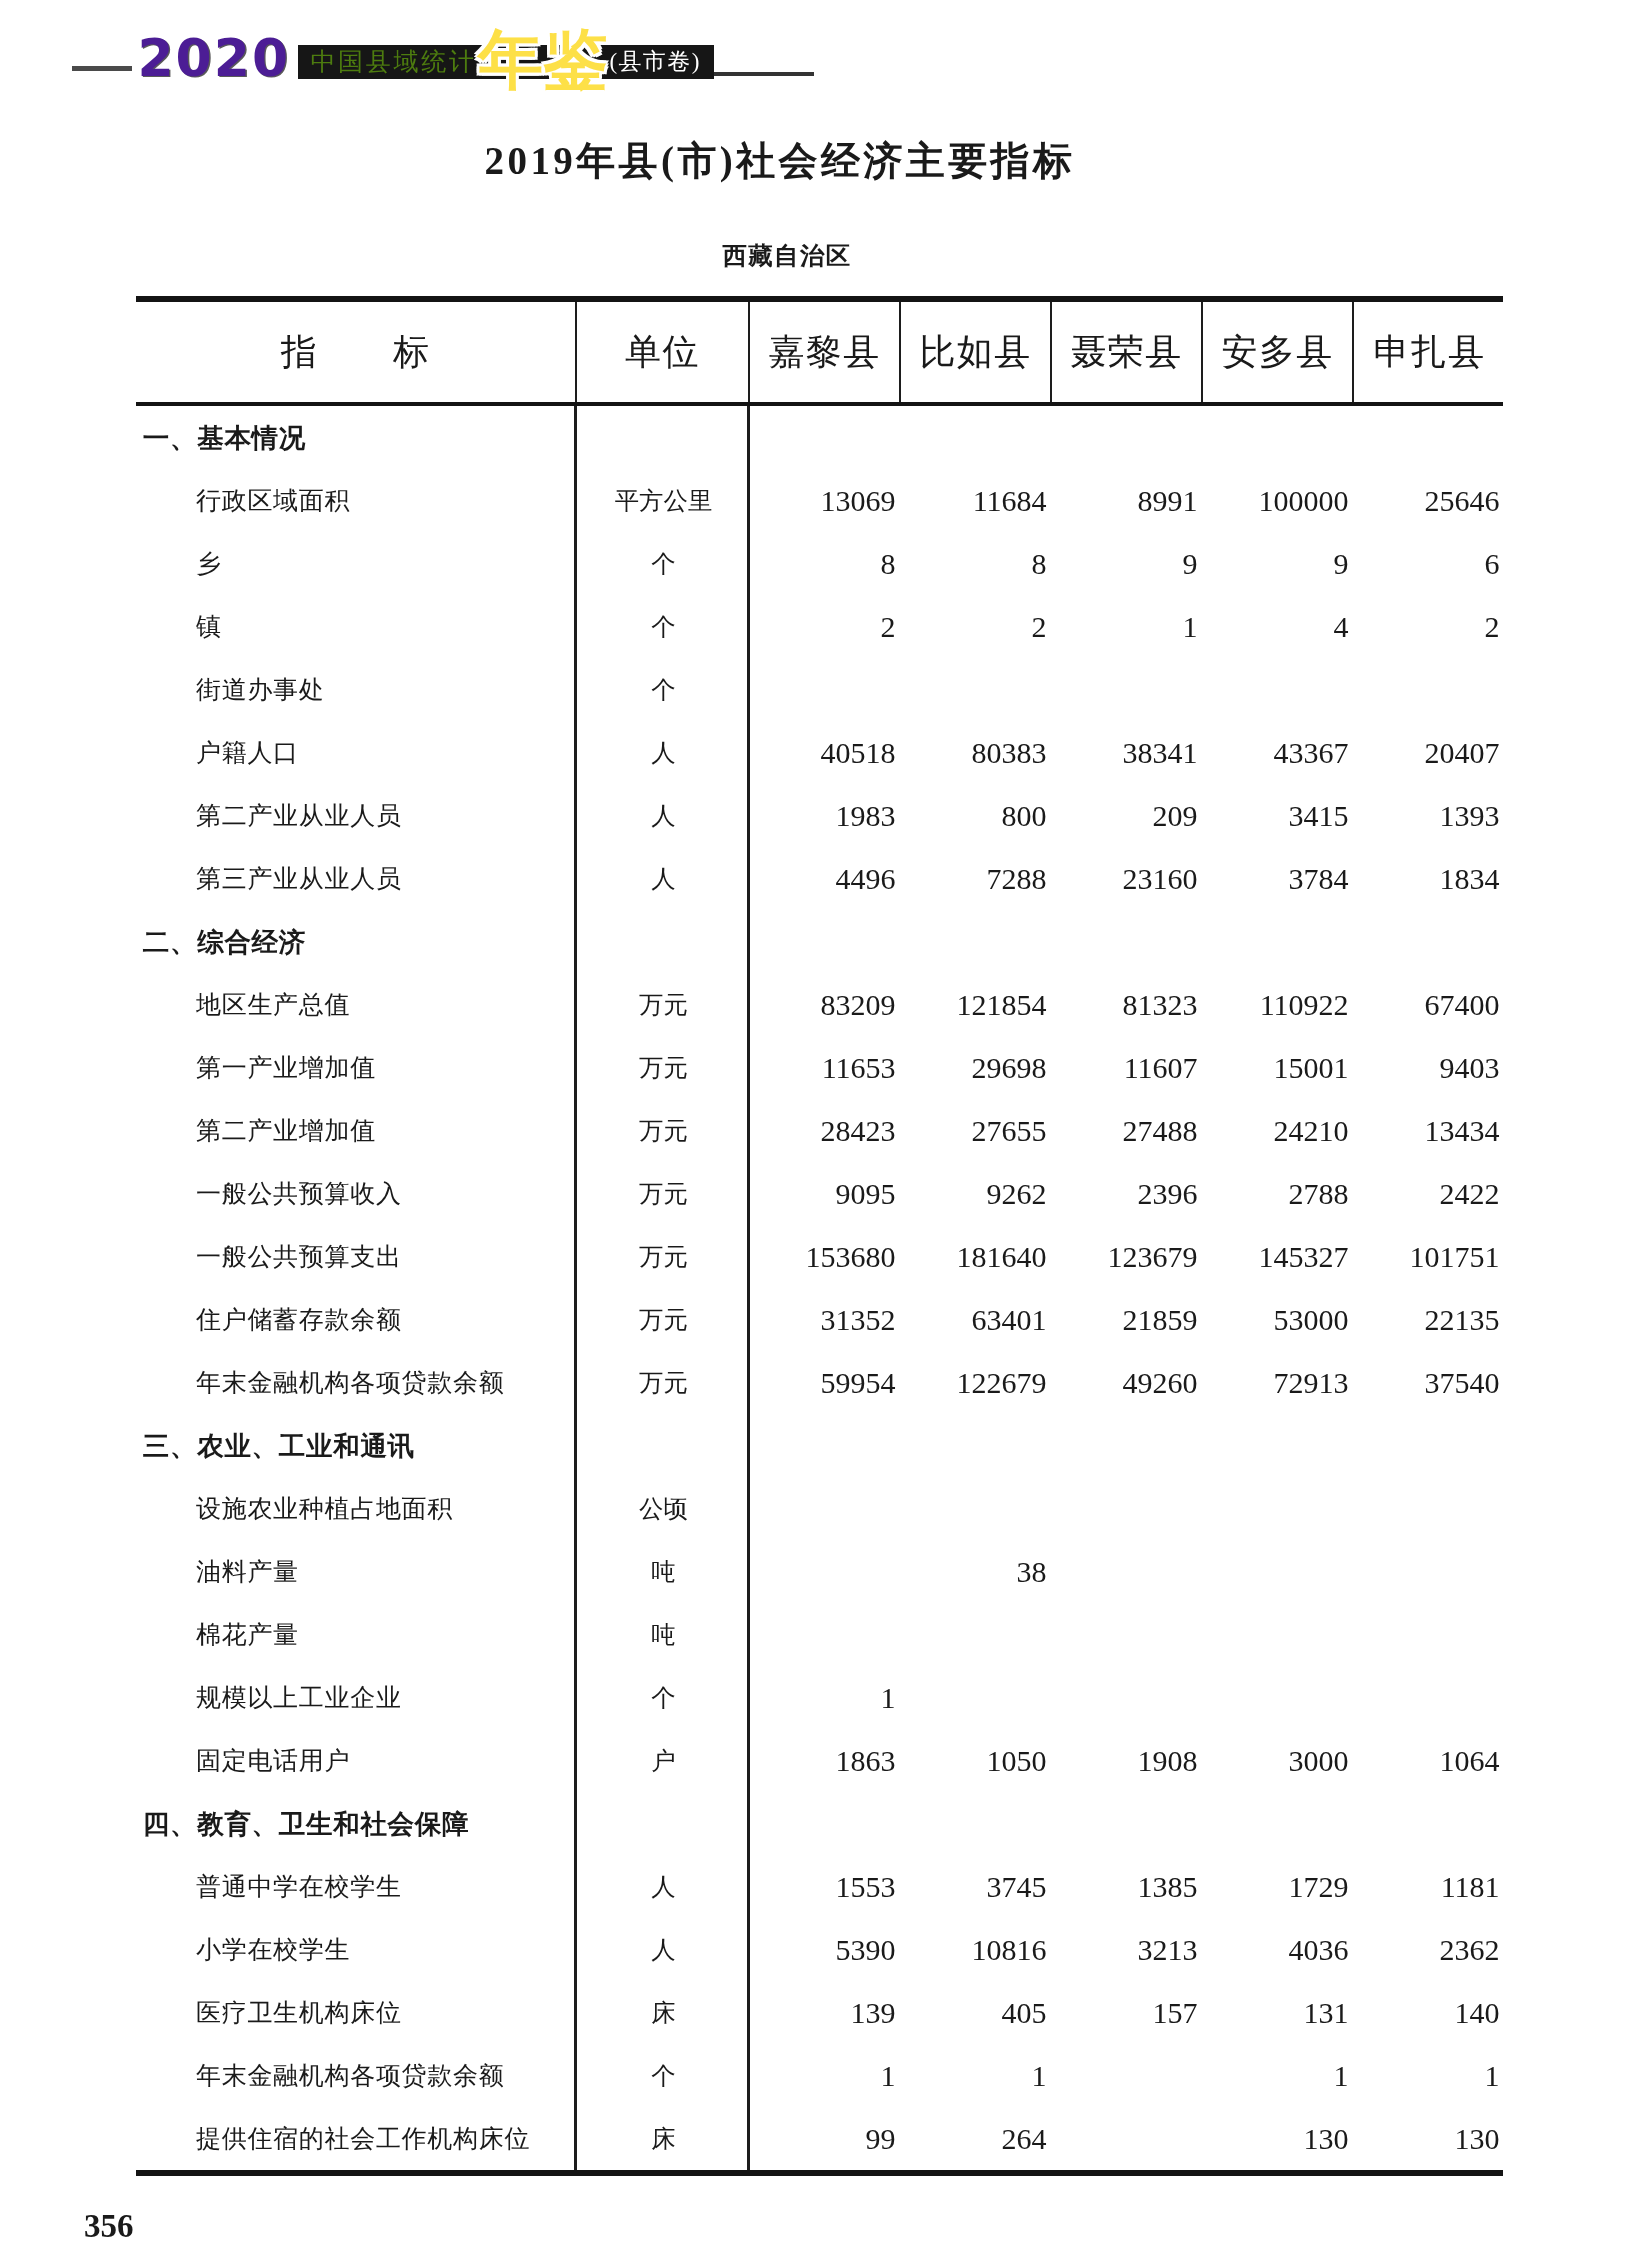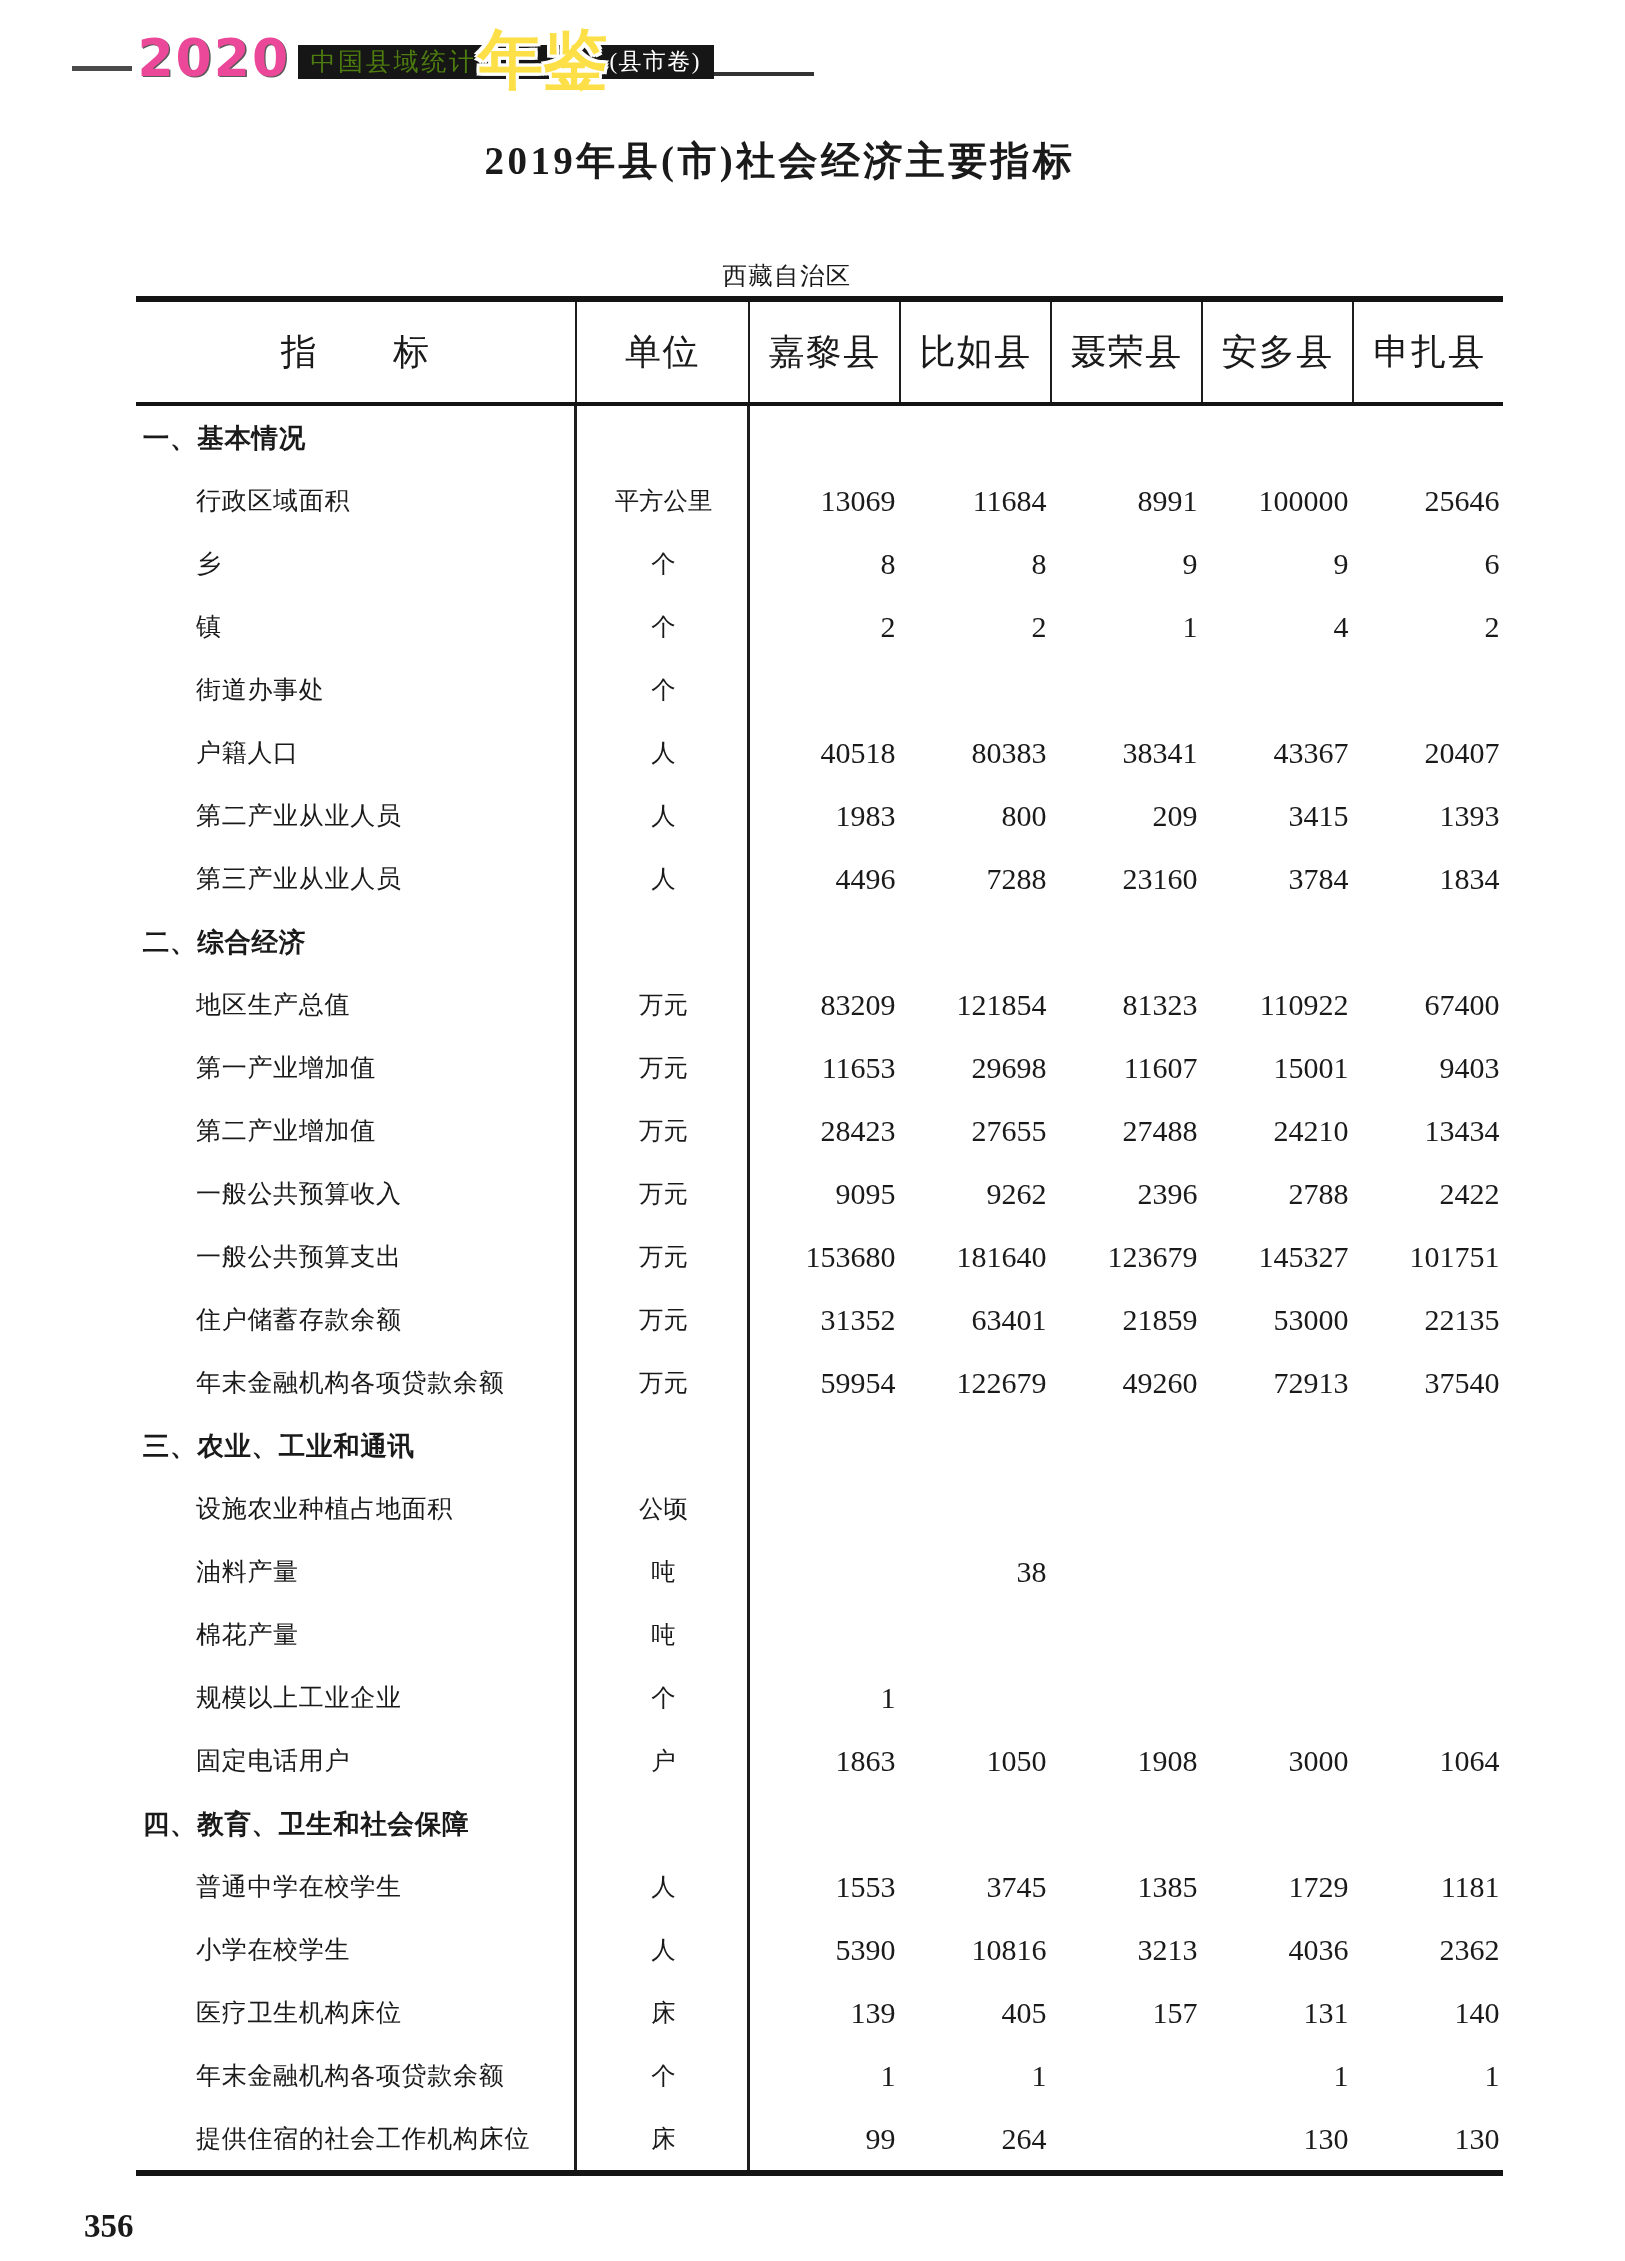--- a/index.html
+++ b/index.html
@@ -6,41 +6,41 @@
   body{
     width:1626px;height:2261px;position:relative;background:#ffffff;
     font-family:"Liberation Serif","DejaVu Serif",serif;color:#1a1a1a;
     overflow:hidden;
   }
   
   .logo{position:absolute;left:72px;top:27px;display:flex;align-items:flex-start;}
   .logo-line-left{width:60px;height:4.7px;background:#4a4a4a;margin-top:39px;}
   .logo-year{
     font-family:"DejaVu Sans","Liberation Sans",sans-serif;font-weight:900;
-    font-size:52px;line-height:52px;color:#ec4899;letter-spacing:2px;
+    font-size:52px;line-height:52px;color:#4c1d95;letter-spacing:2px;
     margin:5.4px 8.1px 0 5.4px;text-shadow:1.4px 1.4px 0 #5a5a5a;
   }
   .logo-bar{display:flex;align-items:center;background:#161616;height:34px;margin-top:17.6px;padding:0 13.6px 0 12.2px;}
   .logo-series{color:#4d7c0f;font-size:25px;letter-spacing:2.7px;white-space:nowrap;}
   .logo-emblem{
     font-size:65px;line-height:61px;font-weight:900;color:#fde047;white-space:nowrap;
     position:relative;top:-1.4px;margin:0 1.4px;
     text-shadow:-2.7px -2.7px 0 #fff,2.7px -2.7px 0 #fff,-2.7px 2.7px 0 #fff,2.7px 2.7px 0 #fff,
                  0 -2.7px 0 #fff,0 2.7px 0 #fff,-2.7px 0 0 #fff,2.7px 0 0 #fff;
   }
   .logo-volume{color:#ffffff;font-size:23px;letter-spacing:1.4px;white-space:nowrap;}
   .logo-line-right{width:100px;height:4.1px;background:#333333;margin-top:45px;}
   
   .doc-title{
     position:absolute;top:134px;left:0;width:1560px;text-align:center;
     font-size:39px;font-weight:700;letter-spacing:3.4px;
   }
   .doc-subtitle{
-    position:absolute;top:260px;left:0;width:1574px;text-align:center;
-    font-size:24.4px;letter-spacing:1.4px;
+    position:absolute;top:240px;left:0;width:1574px;text-align:center;
+    font-size:24.4px;letter-spacing:1.4px;font-weight:bold;
   }
   
   .stat-table{
     position:absolute;left:136px;top:296px;width:1367px;
     border-top:6.1px solid #141414;border-bottom:6.1px solid #141414;
   }
   .thead{
     display:grid;grid-template-columns:441px 173px 151px 151px 151px 151px 151px;
     height:100px;border-bottom:4.7px solid #141414;
   }

